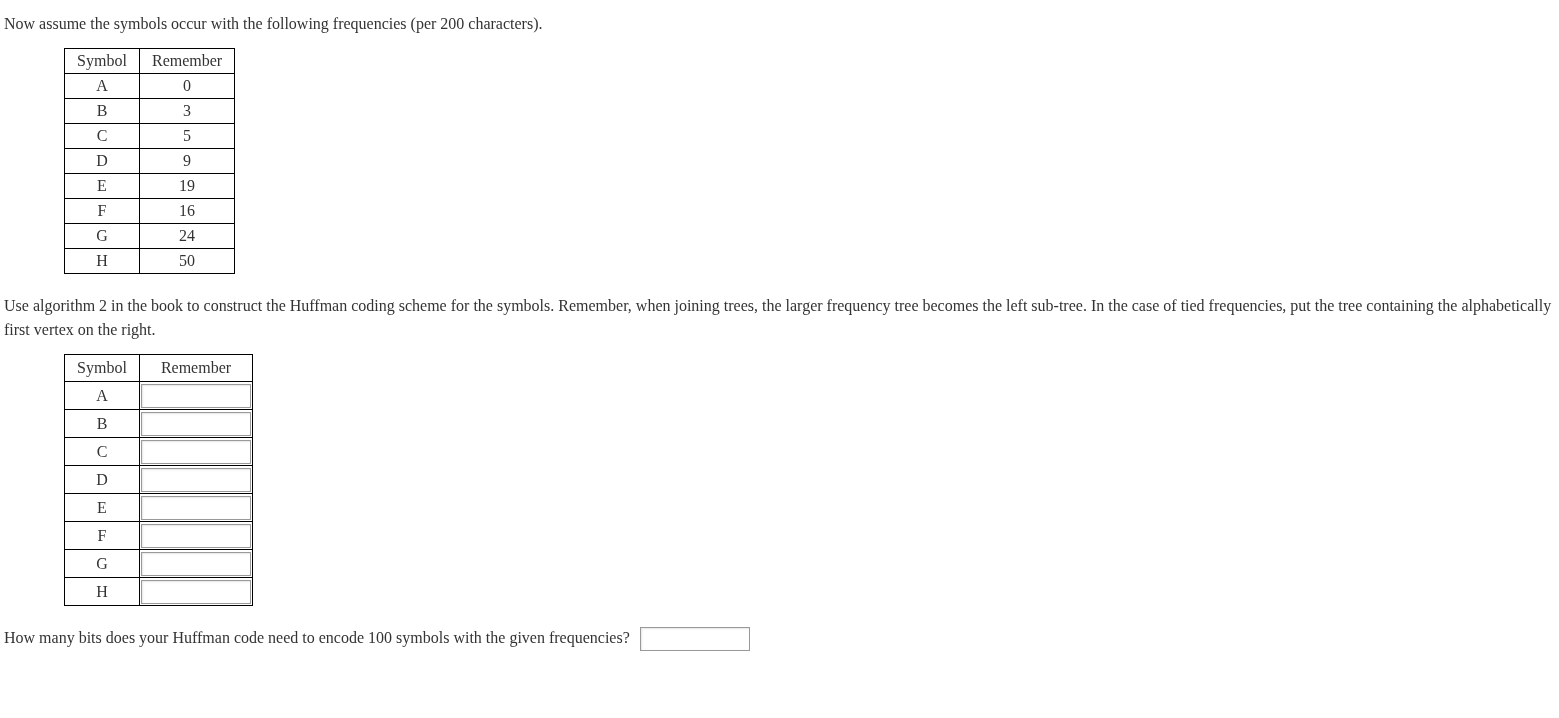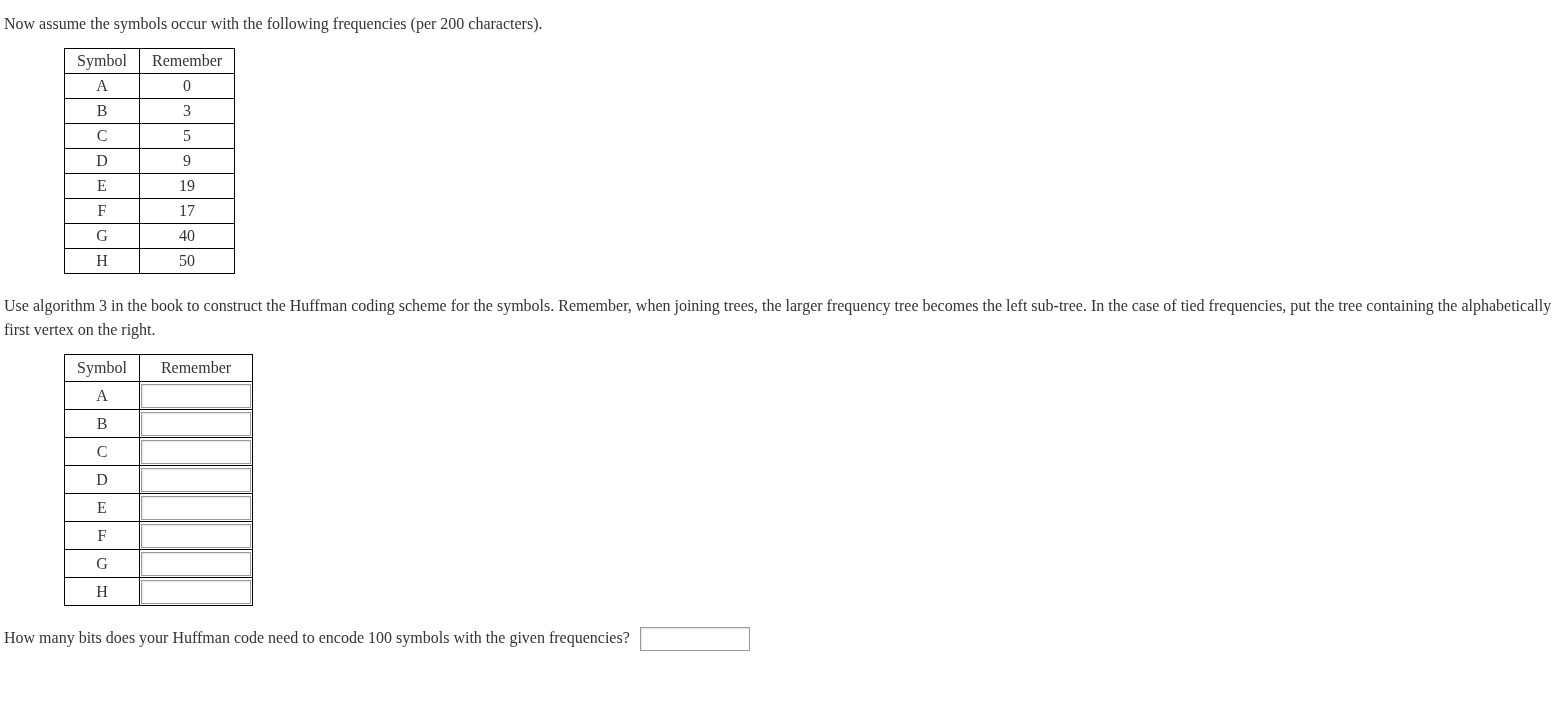--- a/index.html
+++ b/index.html
@@ -84,34 +84,34 @@
     <tr>
       <td>D</td>
       <td>9</td>
     </tr>
     <tr>
       <td>E</td>
       <td>19</td>
     </tr>
     <tr>
       <td>F</td>
-      <td>17</td>
+      <td>16</td>
     </tr>
     <tr>
       <td>G</td>
-      <td>40</td>
+      <td>24</td>
     </tr>
     <tr>
       <td>H</td>
       <td>50</td>
     </tr>
   </tbody>
 </table>
 
-<p>Use algorithm 3 in the book to construct the Huffman coding scheme for the symbols. Remember, when joining trees, the larger frequency tree becomes the left sub-tree. In the case of tied frequencies, put the tree containing the alphabetically first vertex on the right.</p>
+<p>Use algorithm 2 in the book to construct the Huffman coding scheme for the symbols. Remember, when joining trees, the larger frequency tree becomes the left sub-tree. In the case of tied frequencies, put the tree containing the alphabetically first vertex on the right.</p>
 
 <table class="encoding">
   <thead>
     <tr>
       <th class="col-symbol">Symbol</th>
       <th class="col-encoding">Remember</th>
     </tr>
   </thead>
   <tbody>
     <tr>

